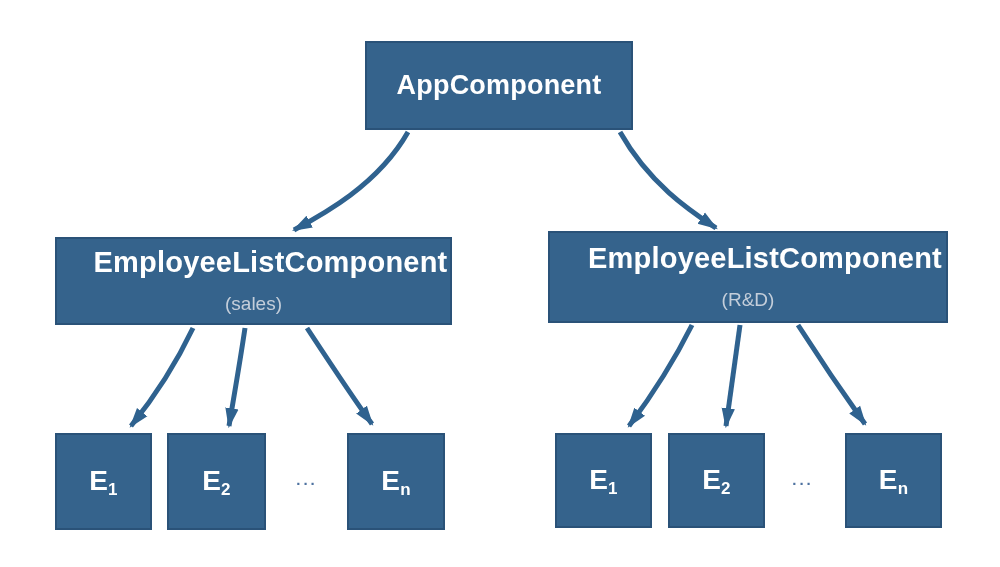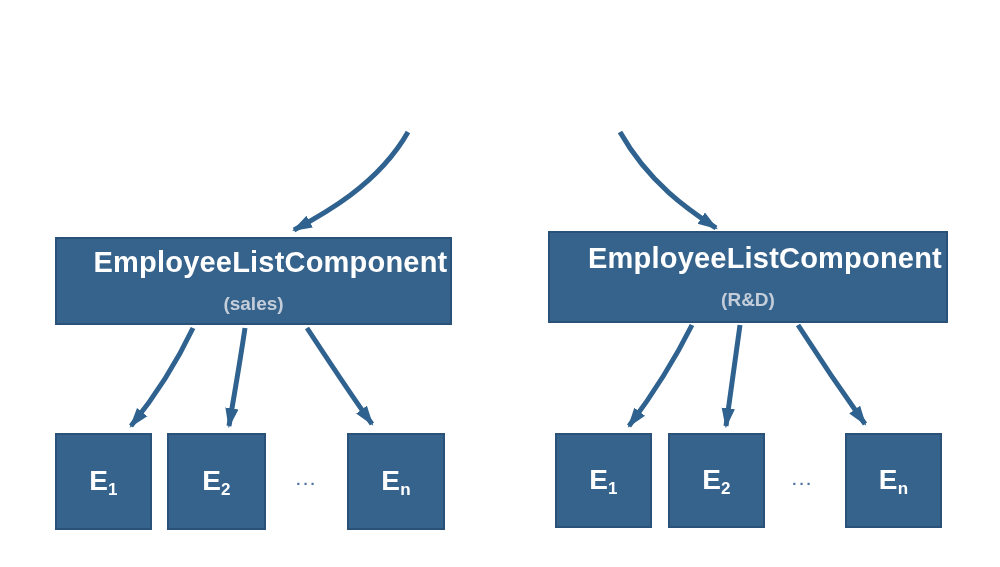--- a/index.html
+++ b/index.html
@@ -46,21 +46,21 @@
   .node .title {
     color: var(--title-text);
     font-weight: 700;
     letter-spacing: 0.2px;
     line-height: 1.15;
   }
   .root-node .title { font-size: 27px; }
   .list-node .title { font-size: 29px; margin-left: 34px; }
   .list-node .subtitle {
     color: var(--subtitle-text);
-    font-weight: 700;
+    font-weight: 400;
     font-size: 19px;
     line-height: 1.2;
     margin-top: 13px;
   }
   .leaf-node .title { font-size: 28px; }
   .leaf-node sub {
     font-size: 17px;
     line-height: 0;
     vertical-align: -5px;
   }
@@ -88,20 +88,23 @@
     <path class="arrow" d="M 408 132 C 378 185 322 215 294 230" marker-end="url(#ah)"></path>
     <path class="arrow" d="M 620 132 C 650 185 692 212 716 228" marker-end="url(#ah)"></path>
     <path class="arrow" d="M 193 328 C 174 368 152 400 131 426" marker-end="url(#ah)"></path>
     <path class="arrow" d="M 245 328 C 240 362 234 396 229 426" marker-end="url(#ah)"></path>
     <path class="arrow" d="M 307 328 C 332 366 353 398 372 424" marker-end="url(#ah)"></path>
     <path class="arrow" d="M 692 325 C 672 365 650 398 629 426" marker-end="url(#ah)"></path>
     <path class="arrow" d="M 740 325 C 735 360 730 395 726 426" marker-end="url(#ah)"></path>
     <path class="arrow" d="M 798 325 C 823 364 845 396 865 424" marker-end="url(#ah)"></path>
   </svg>
 
+  <div class="node root-node" style="left:365px; top:41px; width:268px; height:89px;">
+    <span class="title">AppComponent</span>
+  </div>
 
   <div class="node list-node" style="left:55px; top:237px; width:397px; height:88px;">
     <span class="title">EmployeeListComponent</span>
     <span class="subtitle">(sales)</span>
   </div>
 
   <div class="node list-node" style="left:548px; top:231px; width:400px; height:92px;">
     <span class="title">EmployeeListComponent</span>
     <span class="subtitle">(R&amp;D)</span>
   </div>

